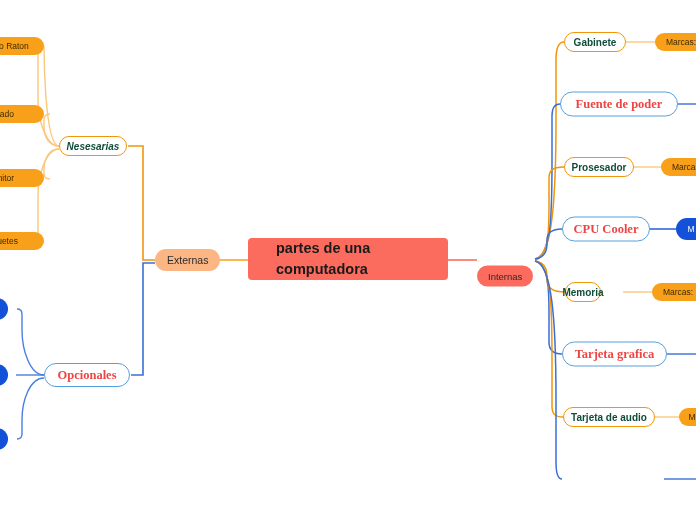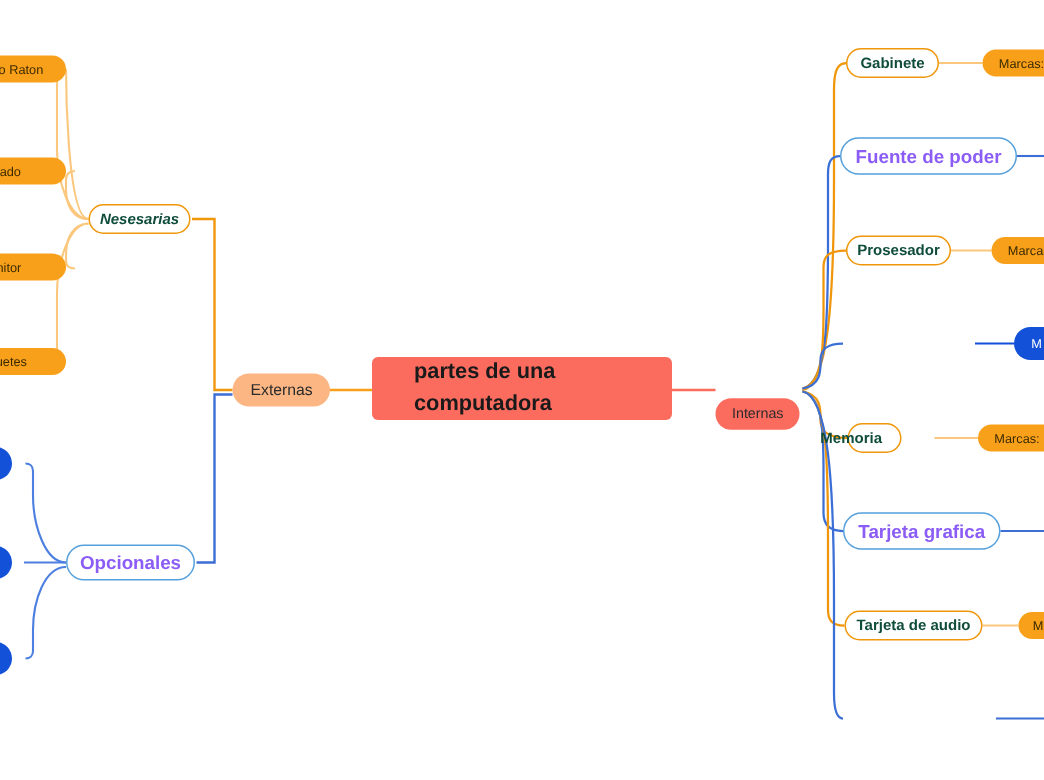--- a/index.html
+++ b/index.html
@@ -75,24 +75,25 @@
     color: #0F4C3A;
     font-size: 10px;
     font-weight: bold;
     padding: 4px 12px;
   }
   
   .n-out-blue {
     background: #ffffff;
     border: 1.6px solid #56A0DB;
     border-radius: 999px;
-    color: #8b5cf6;
+    color: #ef4444;
     font-size: 12.5px;
     font-weight: bold;
     padding: 5px 15px;
+    font-family: Liberation Serif, serif;
   }
 
   
   .n-fill-orange {
     background: #F9A01B;
     border-radius: 999px;
     color: #3a2a00;
     font-size: 8.5px;
     padding: 5px 10px;
   }
@@ -210,25 +211,28 @@
     <span>Fuente de poder</span>
   </div>
 
   <div class="node n-out-orange" id="ri-2" style="left: 564px; top: 167px; width: 70px; height: 20px; text-align: right;">
     <span>Prosesador</span>
   </div>
   <div class="node n-fill-orange" id="rc-2" style="left: 661px; top: 167px; width: 52px; height: 18px;">
     <span>Marcas:</span>
   </div>
 
+  <div class="node n-out-blue" id="ri-3" style="left: 562px; top: 229px; width: 88px; height: 25px;">
+    <span>CPU Cooler</span>
+  </div>
   <div class="node n-fill-blue" id="rc-3" style="left: 676px; top: 229px; width: 30px; height: 22px;">
     <span>M</span>
   </div>
 
-  <div class="node n-out-orange" id="ri-4" style="left: 565px; top: 292px; width: 36px; height: 20px; justify-content: flex-end;">
+  <div class="node n-out-orange" id="ri-4" style="left: 565px; top: 292px; width: 36px; height: 20px;">
     <span>Memoria</span>
   </div>
   <div class="node n-fill-orange" id="rc-4" style="left: 652px; top: 292px; width: 52px; height: 18px;">
     <span>Marcas:</span>
   </div>
 
   <div class="node n-out-orange" id="ri-6" style="left: 563px; top: 417px; width: 92px; height: 20px;">
     <span>Tarjeta de audio</span>
   </div>
 

